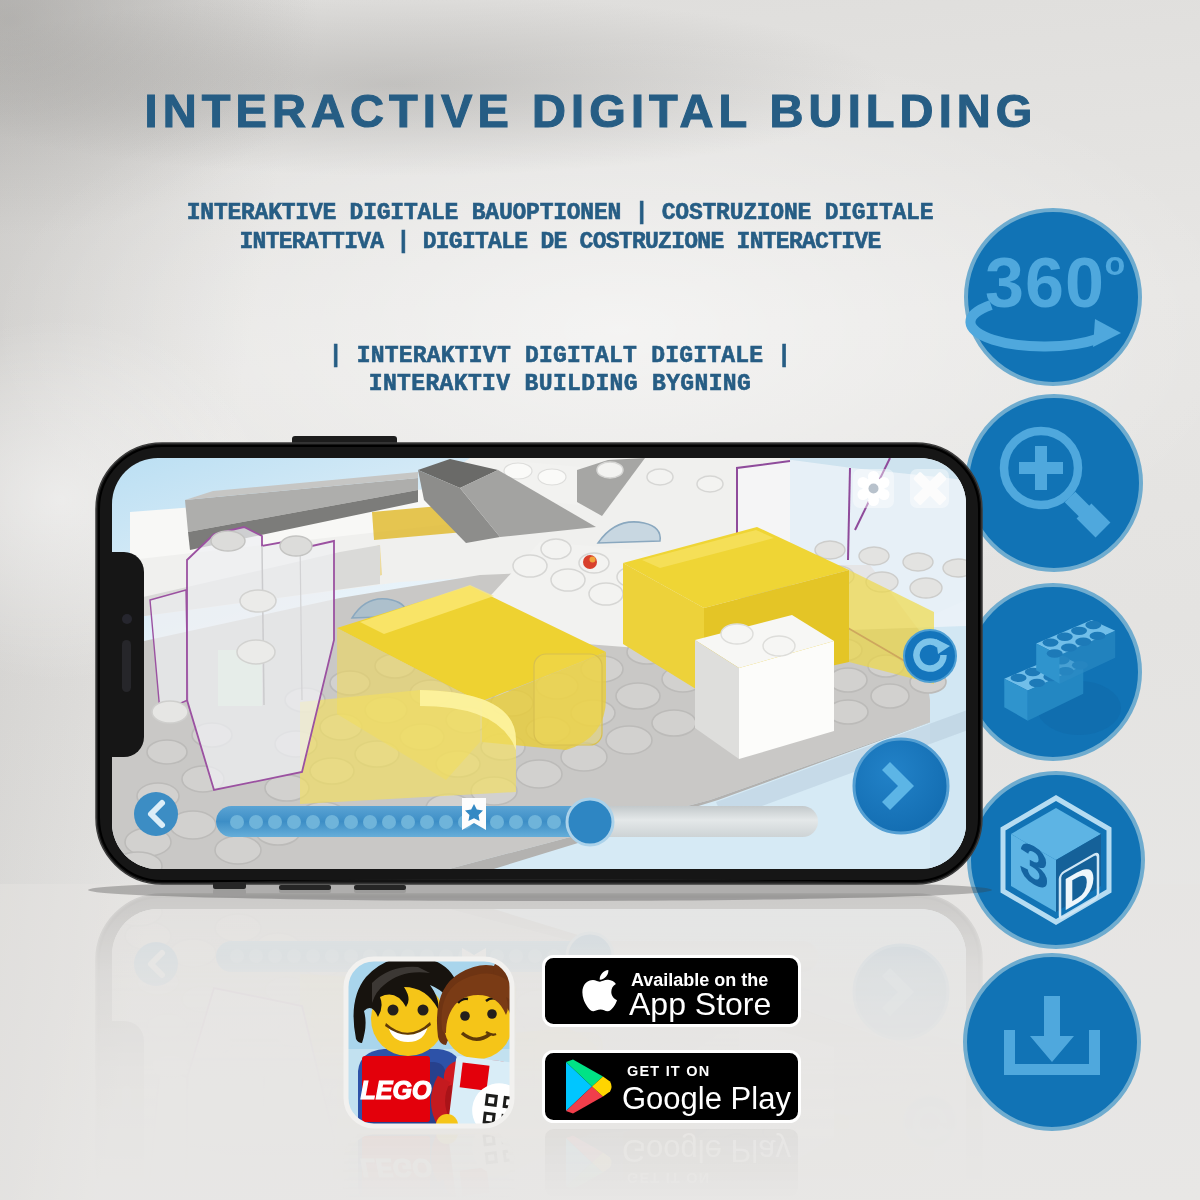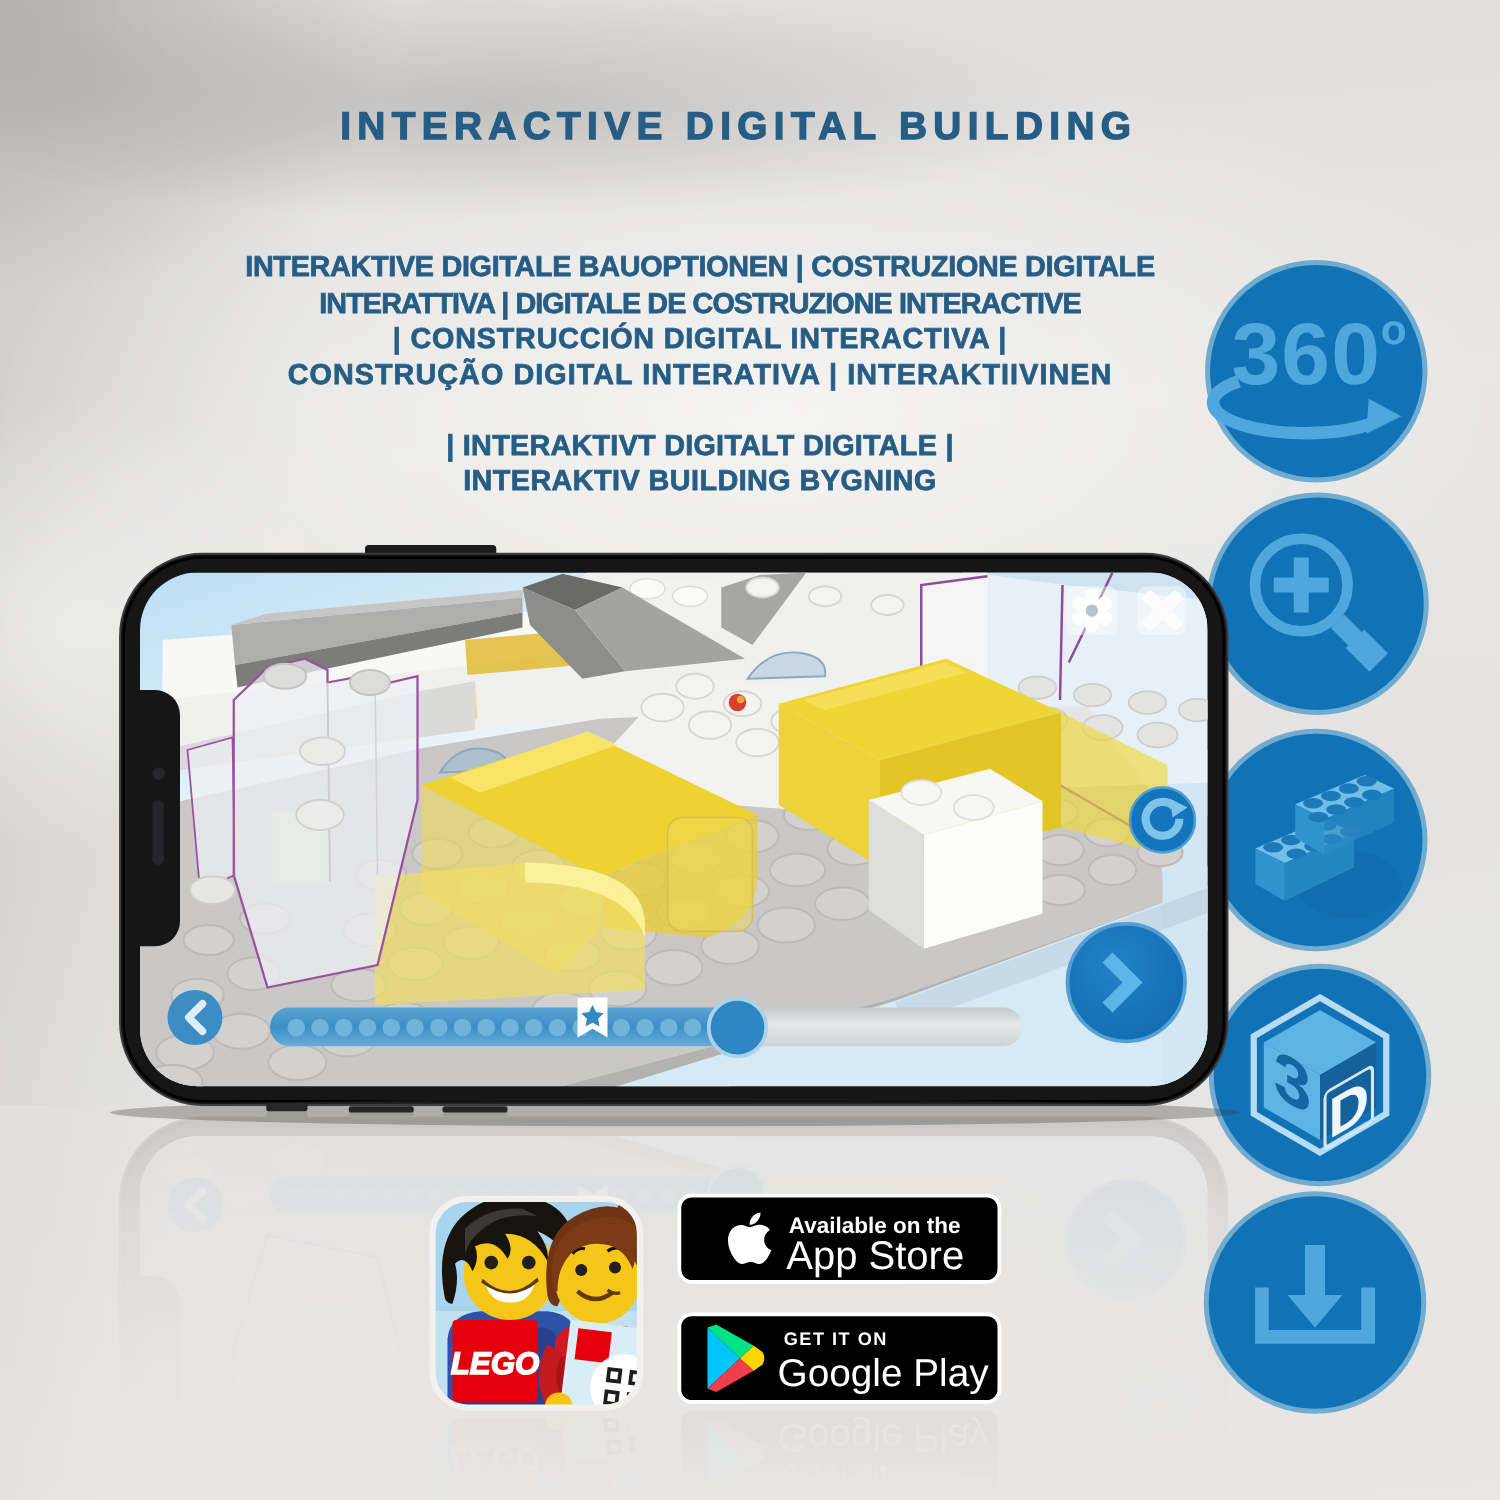--- a/index.html
+++ b/index.html
@@ -11,35 +11,35 @@
         radial-gradient(ellipse 900px 420px at 620px 330px, rgba(255,255,255,.55), rgba(255,255,255,0) 70%),
         linear-gradient(100deg, rgba(160,158,155,.33) 0%, rgba(160,158,155,0) 22%),
         linear-gradient(175deg, #dedddb 0%, #e7e6e4 30%, #e4e3e1 55%, #e9e9e8 100%);}
   #shadowband{position:absolute;left:0;top:0;width:1200px;height:320px;
       background:
         radial-gradient(ellipse 430px 300px at 10px 20px, rgba(110,108,105,.26), rgba(110,108,105,0) 72%),
         radial-gradient(ellipse 700px 130px at 400px 85px, rgba(120,118,115,.30), rgba(120,118,115,0) 70%);}
   #shadowband2{position:absolute;left:0;top:250px;width:500px;height:500px;
       background:radial-gradient(ellipse 300px 260px at 60px 250px, rgba(255,255,255,.5), rgba(255,255,255,0) 70%);}
   h1{position:absolute;left:0;top:83px;width:1182px;margin:0;text-align:center;
-     font-size:31px;font-weight:bold;color:#265d84;letter-spacing:5.1px;white-space:nowrap;-webkit-text-stroke:1.1px #265d84;}
+     font-size:47px;font-weight:bold;color:#265d84;letter-spacing:5.1px;white-space:nowrap;-webkit-text-stroke:1.1px #265d84;}
   #sub{position:absolute;left:0;top:199px;width:1120px;text-align:center;
-       font-size:23px;font-weight:bold;color:#265d84;line-height:28.5px;-webkit-text-stroke:0.6px #265d84;}
+       font-size:23px;font-weight:bold;color:#265d84;line-height:28.5px;font-family:Liberation Mono, monospace;-webkit-text-stroke:0.6px #265d84;}
   svg{position:absolute;left:0;top:0;}
 </style>
 </head>
 <body>
 <div id="bg"></div>
 <div id="shadowband"></div>
 <div id="shadowband2"></div>
 <h1>INTERACTIVE DIGITAL BUILDING</h1>
 <div id="sub"><span style="letter-spacing:-0.23px">INTERAKTIVE DIGITALE BAUOPTIONEN | COSTRUZIONE DIGITALE</span><br>
 <span style="letter-spacing:-0.72px">INTERATTIVA | DIGITALE DE COSTRUZIONE INTERACTIVE</span><br>
-<span style="letter-spacing:0.65px">| CONSTRUCCIÓN DIGITAL INTERACTIVA |</span><br>
-<span style="letter-spacing:0.85px">CONSTRUÇÃO DIGITAL INTERATIVA | INTERAKTIIVINEN</span><br>
+<br>
+<br>
 <br>
 <span style="letter-spacing:0.22px">| INTERAKTIVT DIGITALT DIGITALE |</span><br>
 <span style="letter-spacing:0.36px">INTERAKTIV BUILDING BYGNING</span></div>
 <svg width="1200" height="1200" viewBox="0 0 1200 1200">
 <defs>
   <linearGradient id="screenbg" x1="0" y1="0" x2="0.7" y2="1">
     <stop offset="0" stop-color="#bbdff3"></stop>
         <stop offset="0.35" stop-color="#e7f2f9"></stop>
     <stop offset="0.7" stop-color="#f0f7fb"></stop>
         <stop offset="1" stop-color="#dceef7"></stop>

